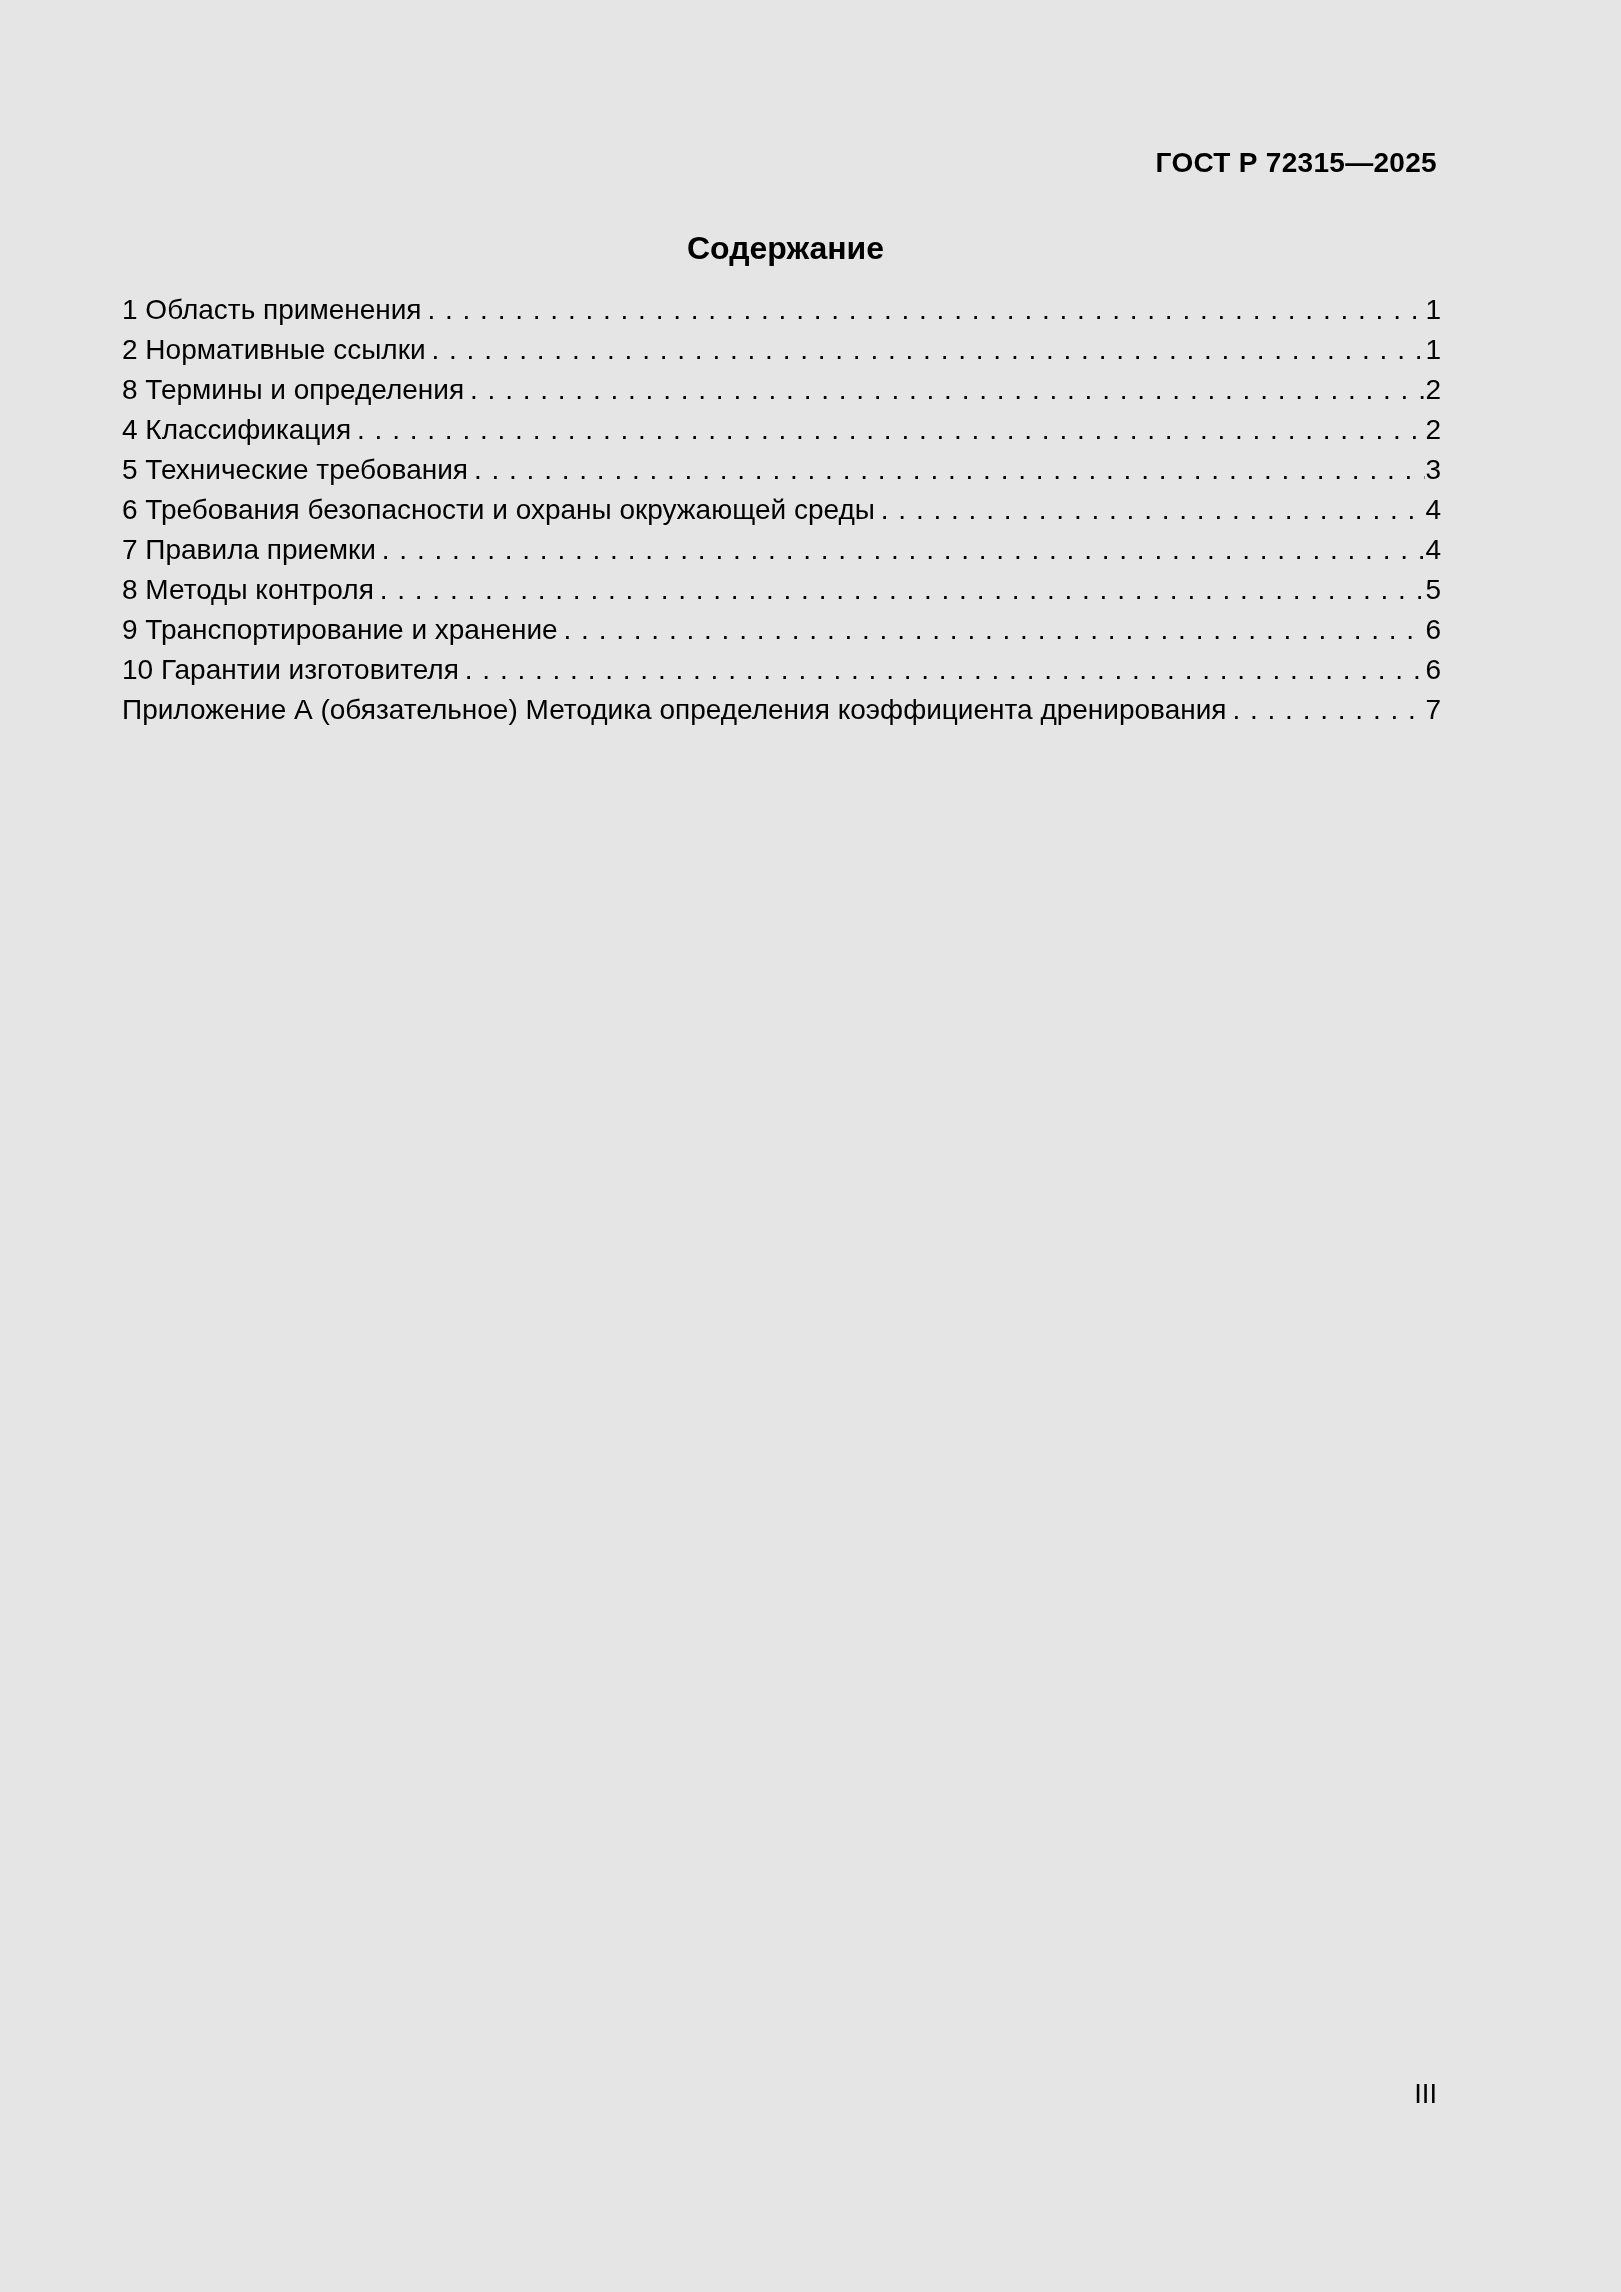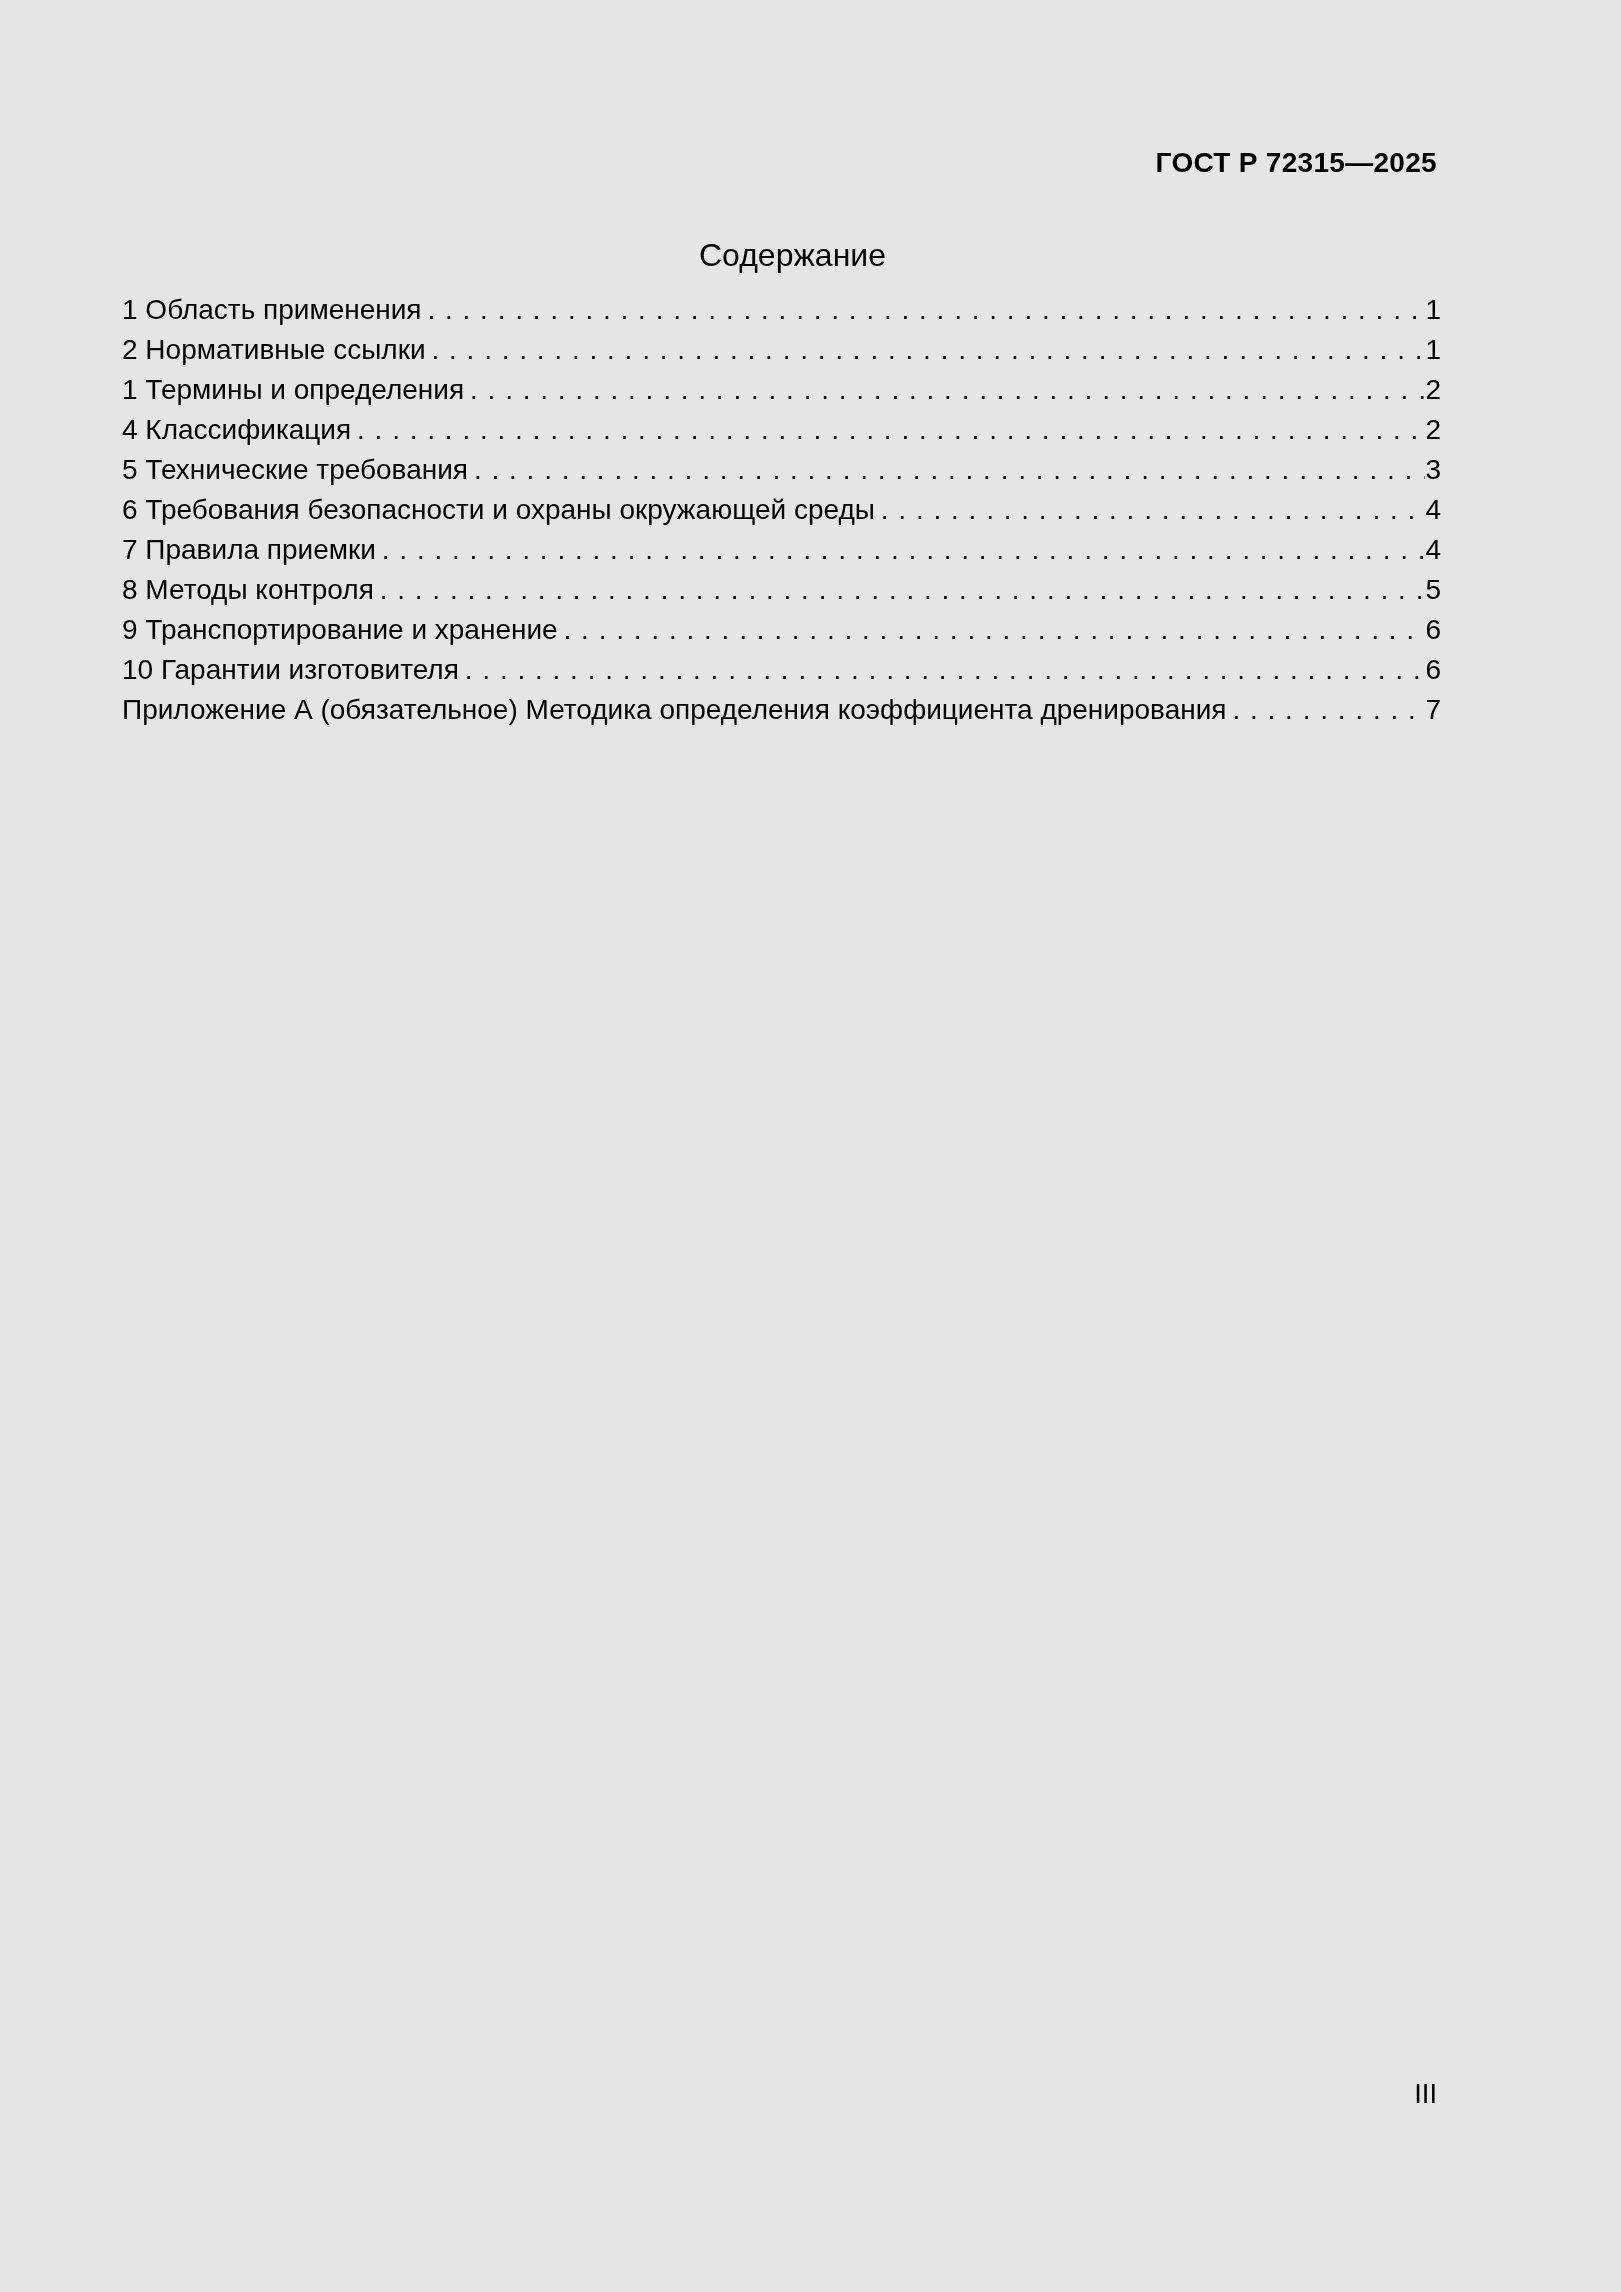--- a/index.html
+++ b/index.html
@@ -24,22 +24,22 @@
     font-weight: bold;
     letter-spacing: 0.3px;
   }
   .title {
     position: absolute;
     top: 222px;
     left: 118px;
     width: 1319px;
     text-align: center;
     font-size: 32px;
-    font-weight: normal;
-    margin: 15px;
+    font-weight: bold;
+    margin: 8px;
   }
   .toc {
     position: absolute;
     top: 286px;
     left: 118px;
     width: 1319px;
     list-style: none;
     margin: 4px;
     padding: 0;
     font-size: 28px;
@@ -87,21 +87,21 @@
       <span class="label">1 Область применения</span>
       <span class="dots">. . . . . . . . . . . . . . . . . . . . . . . . . . . . . . . . . . . . . . . . . . . . . . . . . . . . . . . . . . . . . . . . . . . . . . . . . . . . . . . . . . . . . . . . . . . . . . . . . . . . . . . . . . . . . . . . . . . . . . . . . . . . . . . . . . . . . . . . . . . . . . . . . . . . . . . . . . . . . . . . . . . . . . . . . . . . . . . . . . . . . . . . . . . . . . . . . . . . . . . . . . . . . . . . . . . . . . . . . . . . . . . . . . . . . . . . . . . . . . . . . . . . . . . . . . . . . . . . . . . . . . . . . . . . . . . . . . . . . . . . . . . . . . . . . . . . . . . . . . . . </span>
       <span class="pnum">1</span>
     </li>
     <li class="toc-row">
       <span class="label">2 Нормативные ссылки</span>
       <span class="dots">. . . . . . . . . . . . . . . . . . . . . . . . . . . . . . . . . . . . . . . . . . . . . . . . . . . . . . . . . . . . . . . . . . . . . . . . . . . . . . . . . . . . . . . . . . . . . . . . . . . . . . . . . . . . . . . . . . . . . . . . . . . . . . . . . . . . . . . . . . . . . . . . . . . . . . . . . . . . . . . . . . . . . . . . . . . . . . . . . . . . . . . . . . . . . . . . . . . . . . . . . . . . . . . . . . . . . . . . . . . . . . . . . . . . . . . . . . . . . . . . . . . . . . . . . . . . . . . . . . . . . . . . . . . . . . . . . . . . . . . . . . . . . . . . . . . . . . . . . . . . </span>
       <span class="pnum">1</span>
     </li>
     <li class="toc-row">
-      <span class="label">1 Термины и определения</span>
+      <span class="label">8 Термины и определения</span>
       <span class="dots">. . . . . . . . . . . . . . . . . . . . . . . . . . . . . . . . . . . . . . . . . . . . . . . . . . . . . . . . . . . . . . . . . . . . . . . . . . . . . . . . . . . . . . . . . . . . . . . . . . . . . . . . . . . . . . . . . . . . . . . . . . . . . . . . . . . . . . . . . . . . . . . . . . . . . . . . . . . . . . . . . . . . . . . . . . . . . . . . . . . . . . . . . . . . . . . . . . . . . . . . . . . . . . . . . . . . . . . . . . . . . . . . . . . . . . . . . . . . . . . . . . . . . . . . . . . . . . . . . . . . . . . . . . . . . . . . . . . . . . . . . . . . . . . . . . . . . . . . . . . . </span>
       <span class="pnum">2</span>
     </li>
     <li class="toc-row">
       <span class="label">4 Классификация</span>
       <span class="dots">. . . . . . . . . . . . . . . . . . . . . . . . . . . . . . . . . . . . . . . . . . . . . . . . . . . . . . . . . . . . . . . . . . . . . . . . . . . . . . . . . . . . . . . . . . . . . . . . . . . . . . . . . . . . . . . . . . . . . . . . . . . . . . . . . . . . . . . . . . . . . . . . . . . . . . . . . . . . . . . . . . . . . . . . . . . . . . . . . . . . . . . . . . . . . . . . . . . . . . . . . . . . . . . . . . . . . . . . . . . . . . . . . . . . . . . . . . . . . . . . . . . . . . . . . . . . . . . . . . . . . . . . . . . . . . . . . . . . . . . . . . . . . . . . . . . . . . . . . . . . </span>
       <span class="pnum">2</span>
     </li>
     <li class="toc-row">
       <span class="label">5 Технические требования</span>

